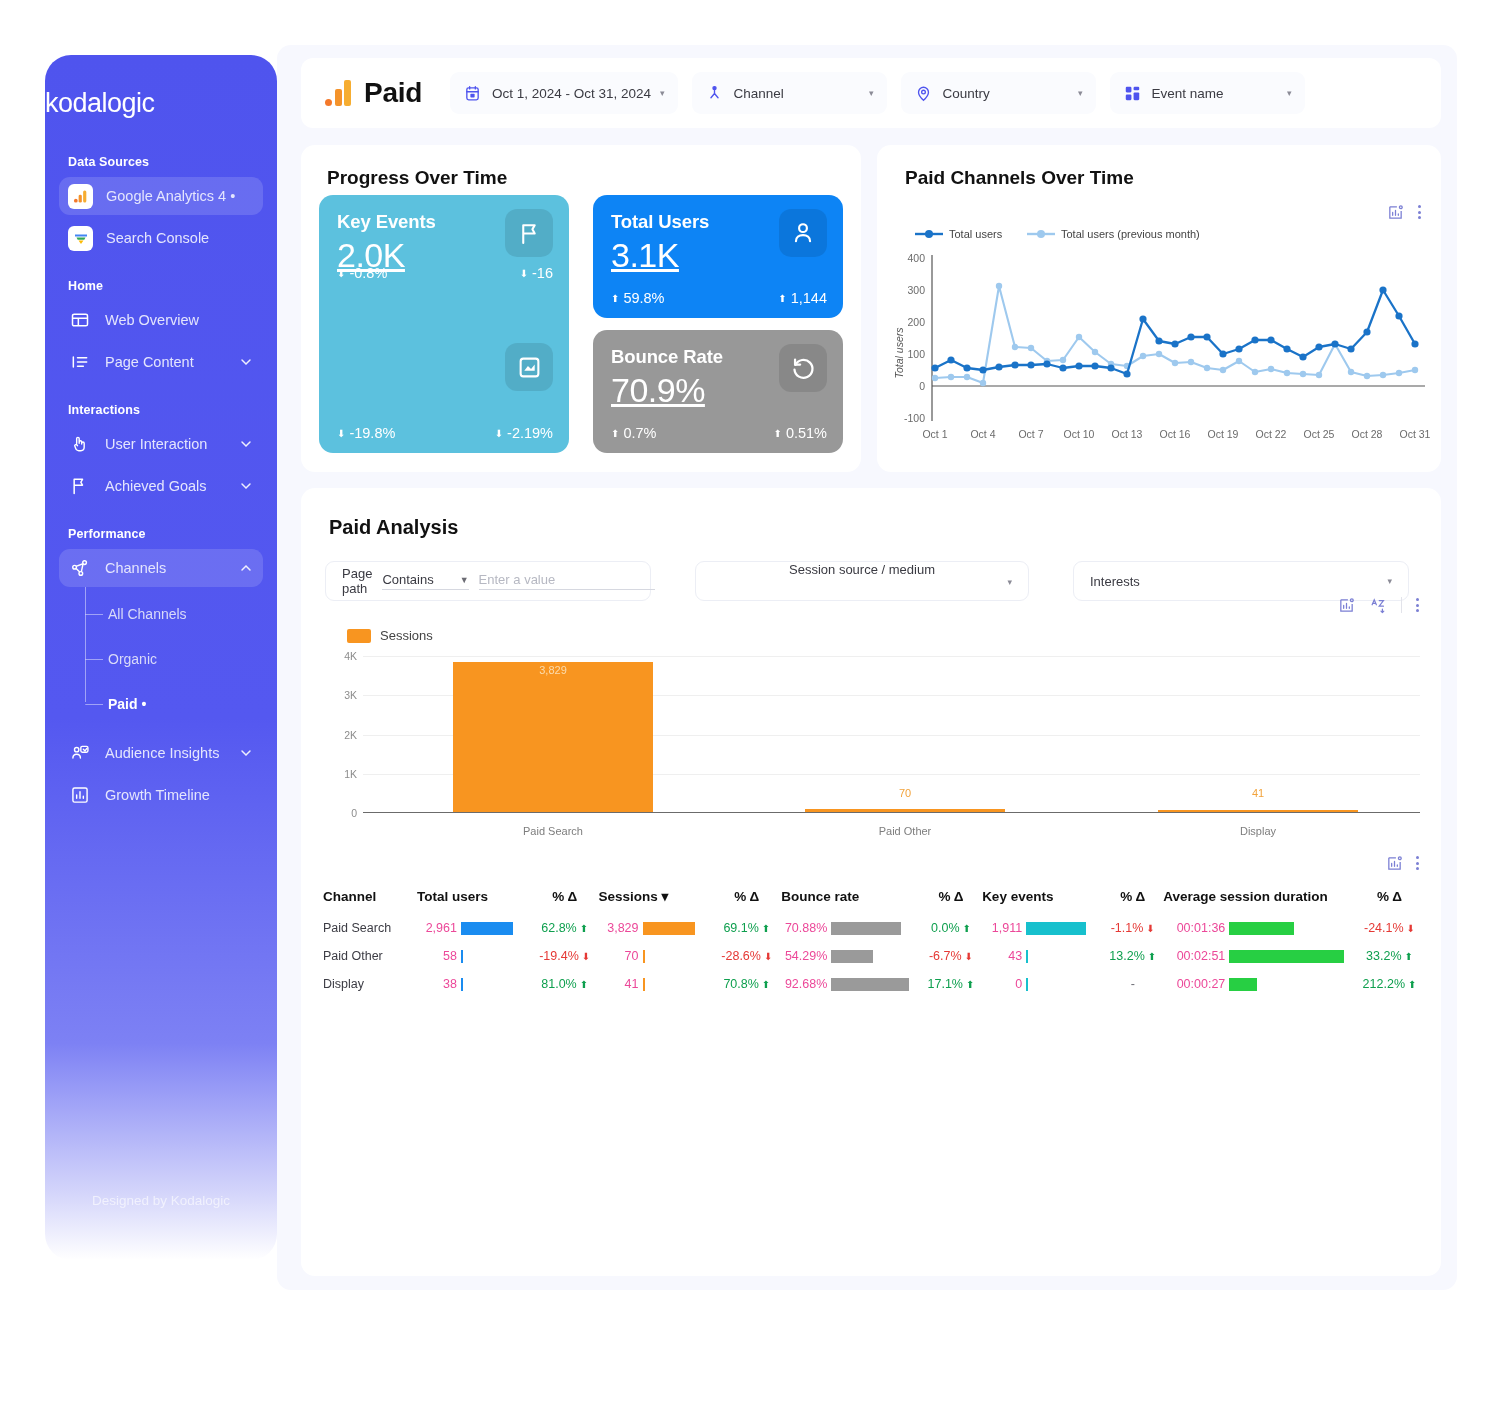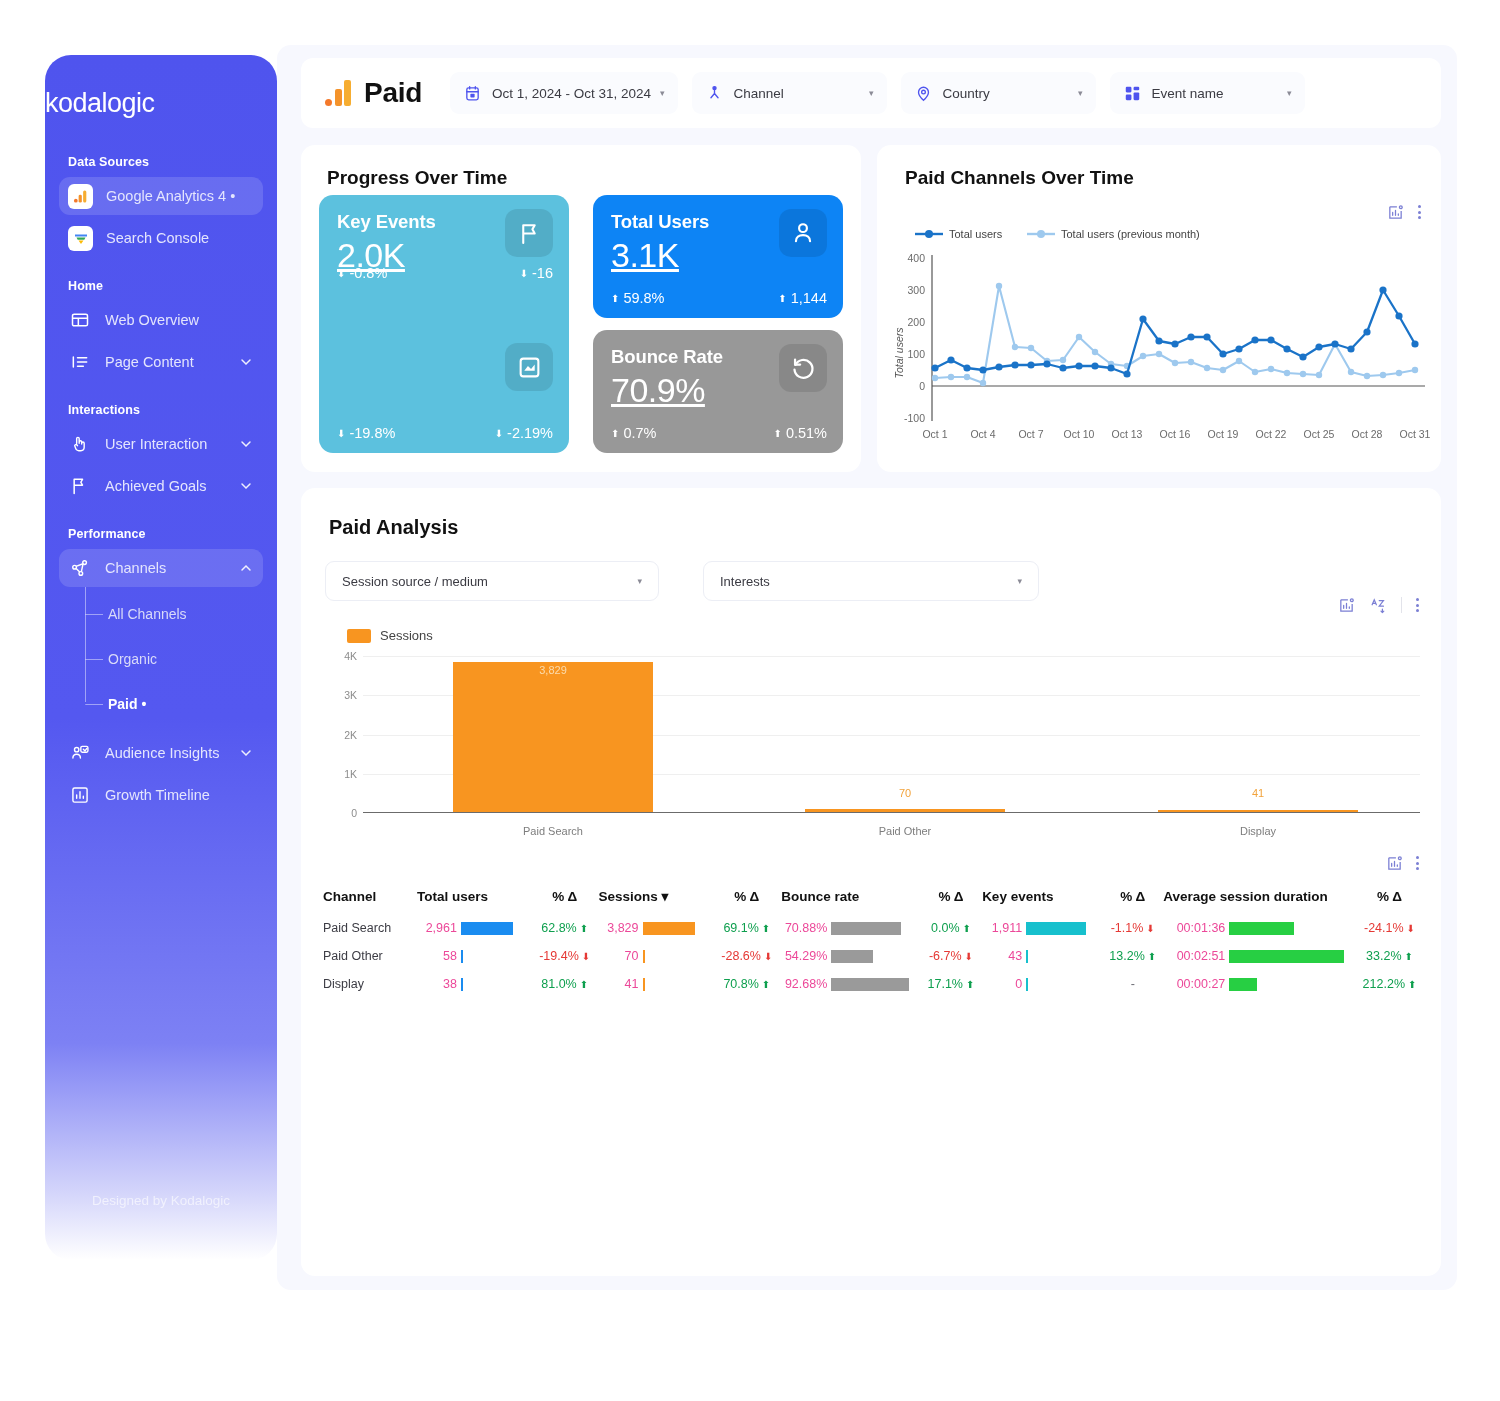--- a/index.html
+++ b/index.html
@@ -187,21 +187,21 @@
   .pp-input {
     flex: 1 1 auto; border:none; border-bottom:1px solid #d6d8e0; outline:none;
     font-size: 13px; font-family: inherit; color:#3a3a42; padding-bottom:2px; background:transparent;
   }
   .pp-input::placeholder { color:#b6b8c2; }
   .sel-chip {
     height: 40px; border:1px solid #eceef5; border-radius: 9px; background:#fff;
     display:flex; align-items:center; padding: 0 16px; font-size: 13px; color:#3a3a42;
     cursor:pointer;
   }
-  #sel-session { width: 334px; }
+  #sel-session { width: 334px; flex-direction: column; }
   #sel-interests { width: 336px; }
   .sel-chip .caret { margin-left:auto; color:#8b8b96; font-size: 9px; }
 
   .ana-tools { position:absolute; right: 22px; top: 108px; display:flex; align-items:center; gap: 14px; }
   .ana-tools .divider { width:1px; height:16px; background:#e2e3ea; }
 
   
   .barchart { position:absolute; left: 24px; top: 140px; width: 1095px; height: 215px; }
   .bc-legend { position:absolute; left: 22px; top: 0; display:flex; align-items:center; gap: 9px; font-size: 13px; color:#444; }
   .bc-swatch { width: 24px; height: 14px; background:#f89520; border-radius:2px; }
@@ -657,20 +657,28 @@
           <text x="480" y="215">Oct 28</text>
             <text x="528" y="215">Oct 31</text>
         </g>
       </svg>
     </div>
 
     <div class="card" id="analysis-card">
       <div class="card-title">Paid Analysis</div>
 
       <div class="ana-filters">
+        <div class="pp-filter">
+          <span class="pp-label">Page path</span>
+          <span class="pp-select">
+            <span>Contains</span>
+            <span class="caret" style="font-size:9px;color:#6b6b73">▼</span>
+          </span>
+          <input class="pp-input" type="text" placeholder="Enter a value" style="">
+        </div>
 
         <div class="sel-chip" id="sel-session">
           <span>Session source / medium</span>
           <span class="caret">▾</span>
         </div>
 
         <div class="sel-chip" id="sel-interests">
           <span>Interests</span>
           <span class="caret">▾</span>
         </div>

